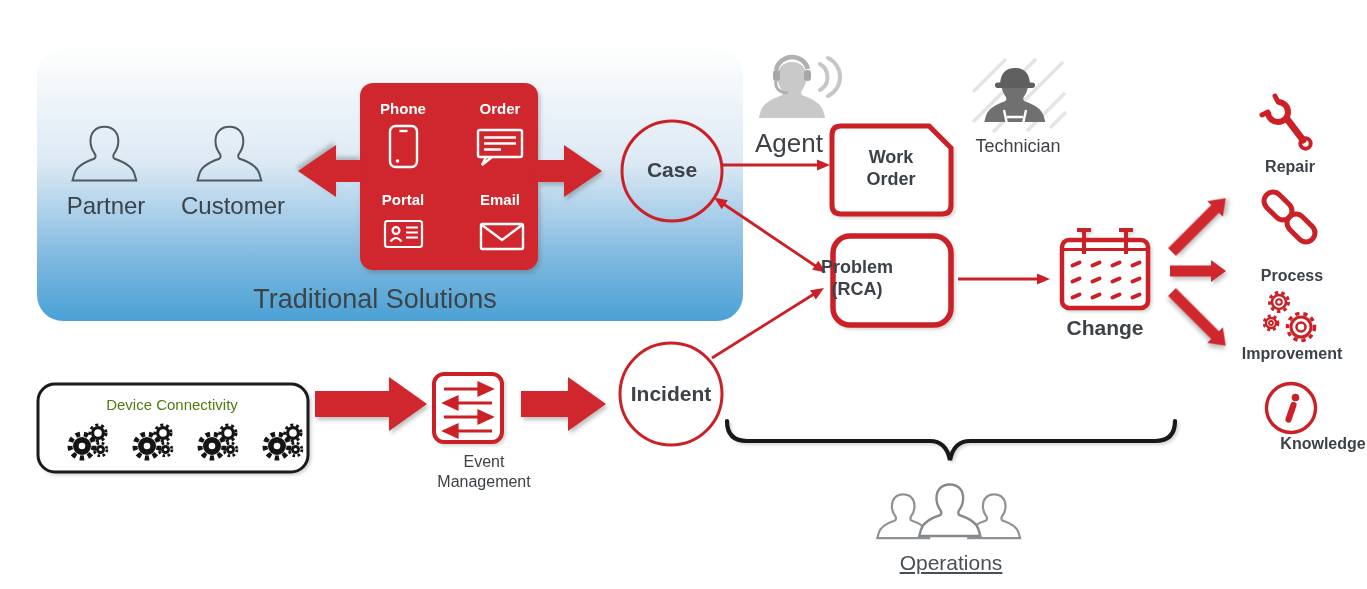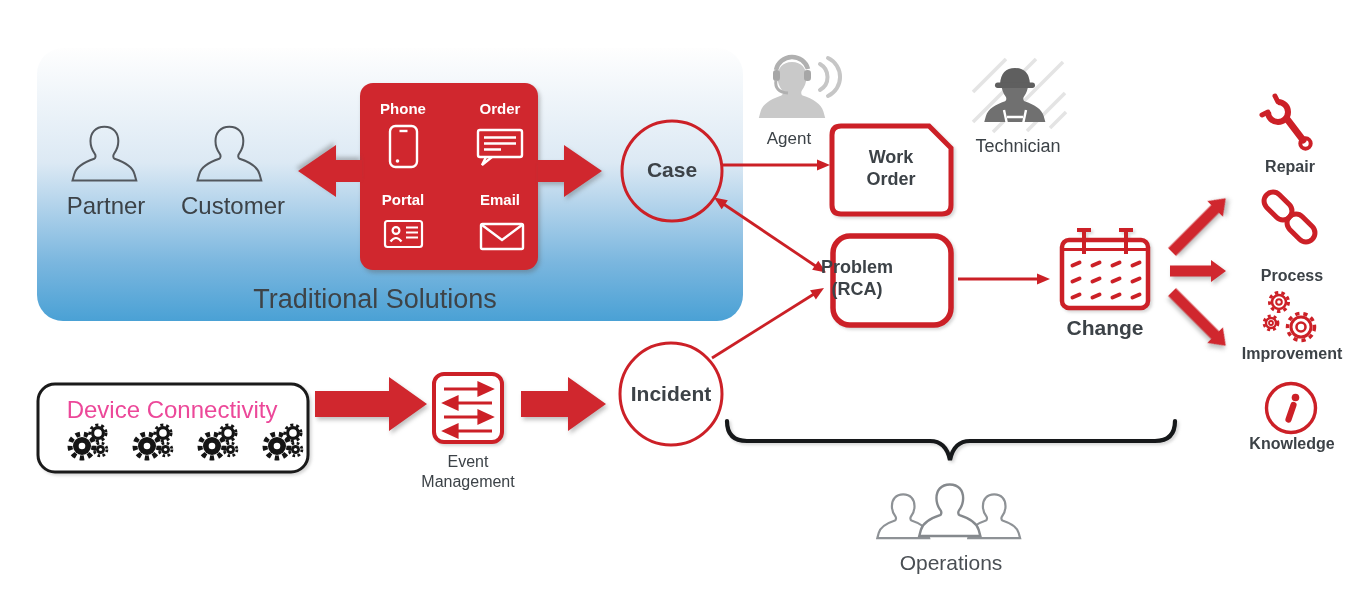--- a/index.html
+++ b/index.html
@@ -195,39 +195,39 @@
 <div class="lbl" style="left:375px;top:284px;font-size:27px;color:#3E4347;">Traditional Solutions</div>
 
 <div class="lbl w" style="left:403px;top:100px;font-size:15px;">Phone</div>
 <div class="lbl w" style="left:500px;top:100px;font-size:15px;">Order</div>
 <div class="lbl w" style="left:403px;top:191px;font-size:15px;">Portal</div>
 <div class="lbl w" style="left:500px;top:191px;font-size:15px;">Email</div>
 
 <div class="lbl b" style="left:672px;top:158px;font-size:21px;">Case</div>
 <div class="lbl b" style="left:671px;top:382px;font-size:21px;">Incident</div>
 
-<div class="lbl" style="left:789px;top:129px;font-size:17px;">Agent</div>
+<div class="lbl" style="left:789px;top:129px;font-size:26px;">Agent</div>
 <div class="lbl" style="left:1018px;top:136px;font-size:18px;">Technician</div>
 
 <div class="lbl b two" style="left:891px;top:147px;font-size:18px;">
   <span>Work</span>
   <span>Order</span>
 </div>
 <div class="lbl b two" style="left:857px;top:257px;font-size:18px;">
   <span>Problem</span>
   <span>(RCA)</span>
 </div>
 <div class="lbl b" style="left:1105px;top:316px;font-size:21px;">Change</div>
 
-<div class="lbl two" style="left:468px;top:452px;font-size:16px;">
+<div class="lbl two" style="left:484px;top:452px;font-size:16px;">
   <span>Event</span>
   <span>Management</span>
 </div>
-<div class="lbl" style="left:172px;top:396px;font-size:24px;color:#ec4899;">Device Connectivity</div>
+<div class="lbl" style="left:172px;top:396px;font-size:15px;color:#4d7c0f;">Device Connectivity</div>
 
 <div class="lbl b" style="left:1290px;top:158px;font-size:16px;">Repair</div>
 <div class="lbl b" style="left:1292px;top:251px;font-size:16px;margin-top:16px;">Process</div>
 <div class="lbl b" style="left:1292px;top:345px;font-size:16px;">Improvement</div>
-<div class="lbl b" style="left:1292px;top:435px;font-size:16px;">Knowledge</div>
-
-<div class="lbl" style="left:951px;top:551px;font-size:21px;color:#4A4F54;">Operations</div>
+<div class="lbl b" style="left:1323px;top:435px;font-size:16px;">Knowledge</div>
+
+<div class="lbl" style="left:951px;top:551px;font-size:21px;color:#4A4F54;text-decoration:underline;">Operations</div>
 
 </div>
 
 </body></html>

